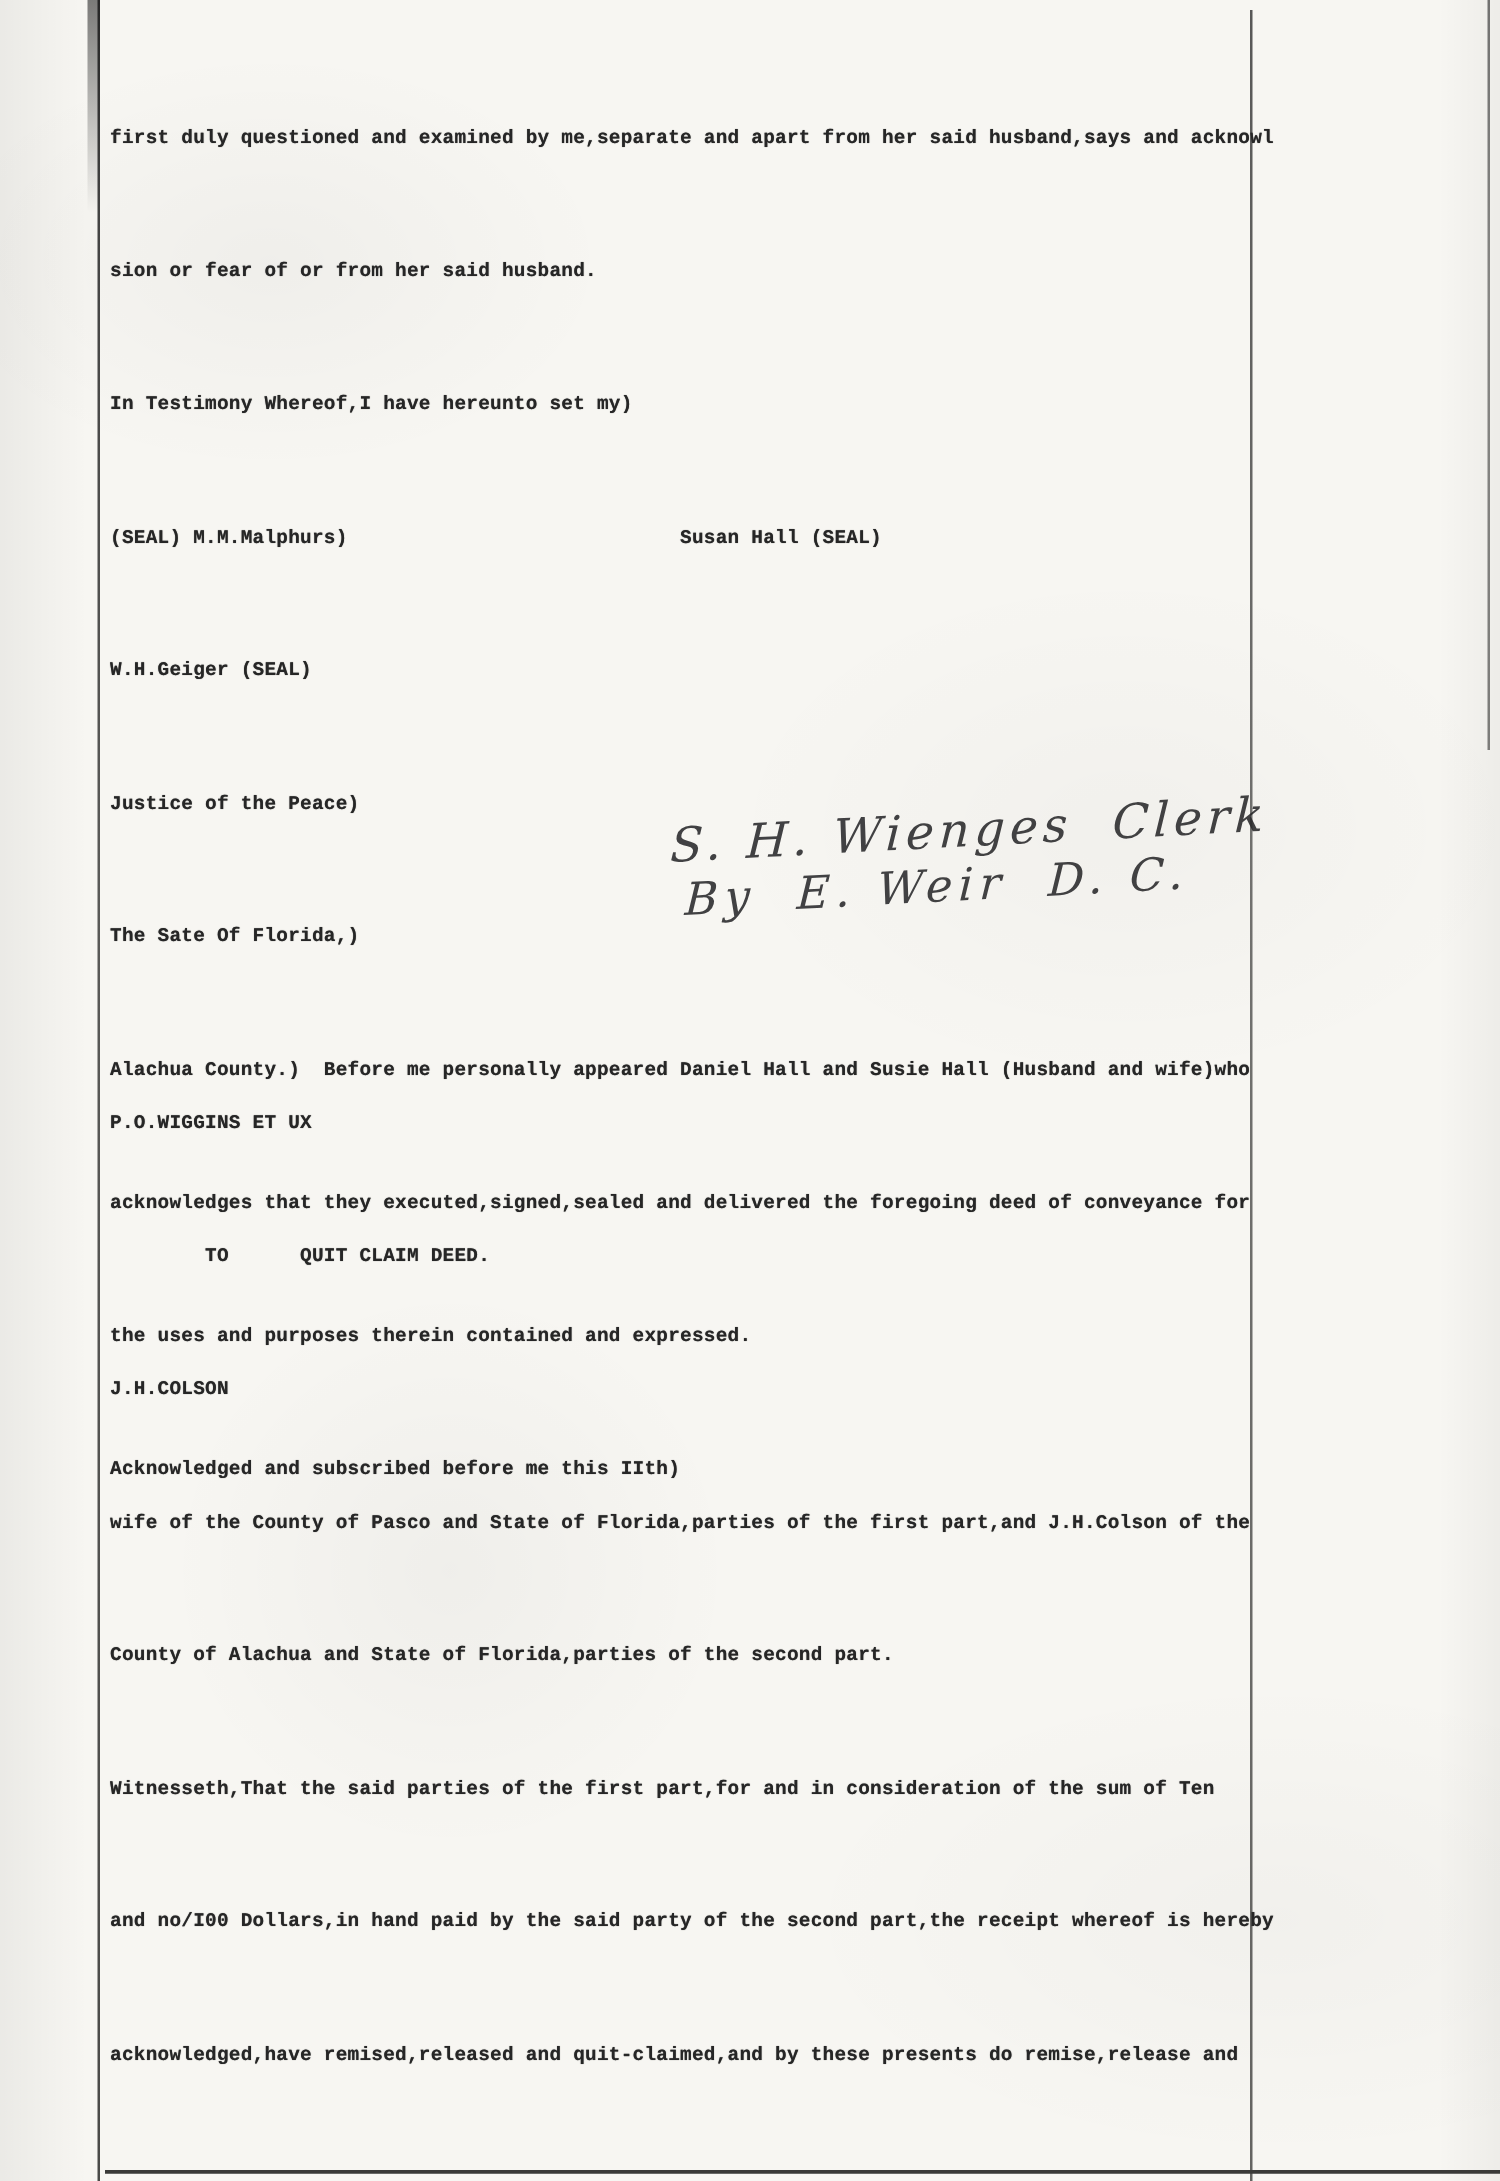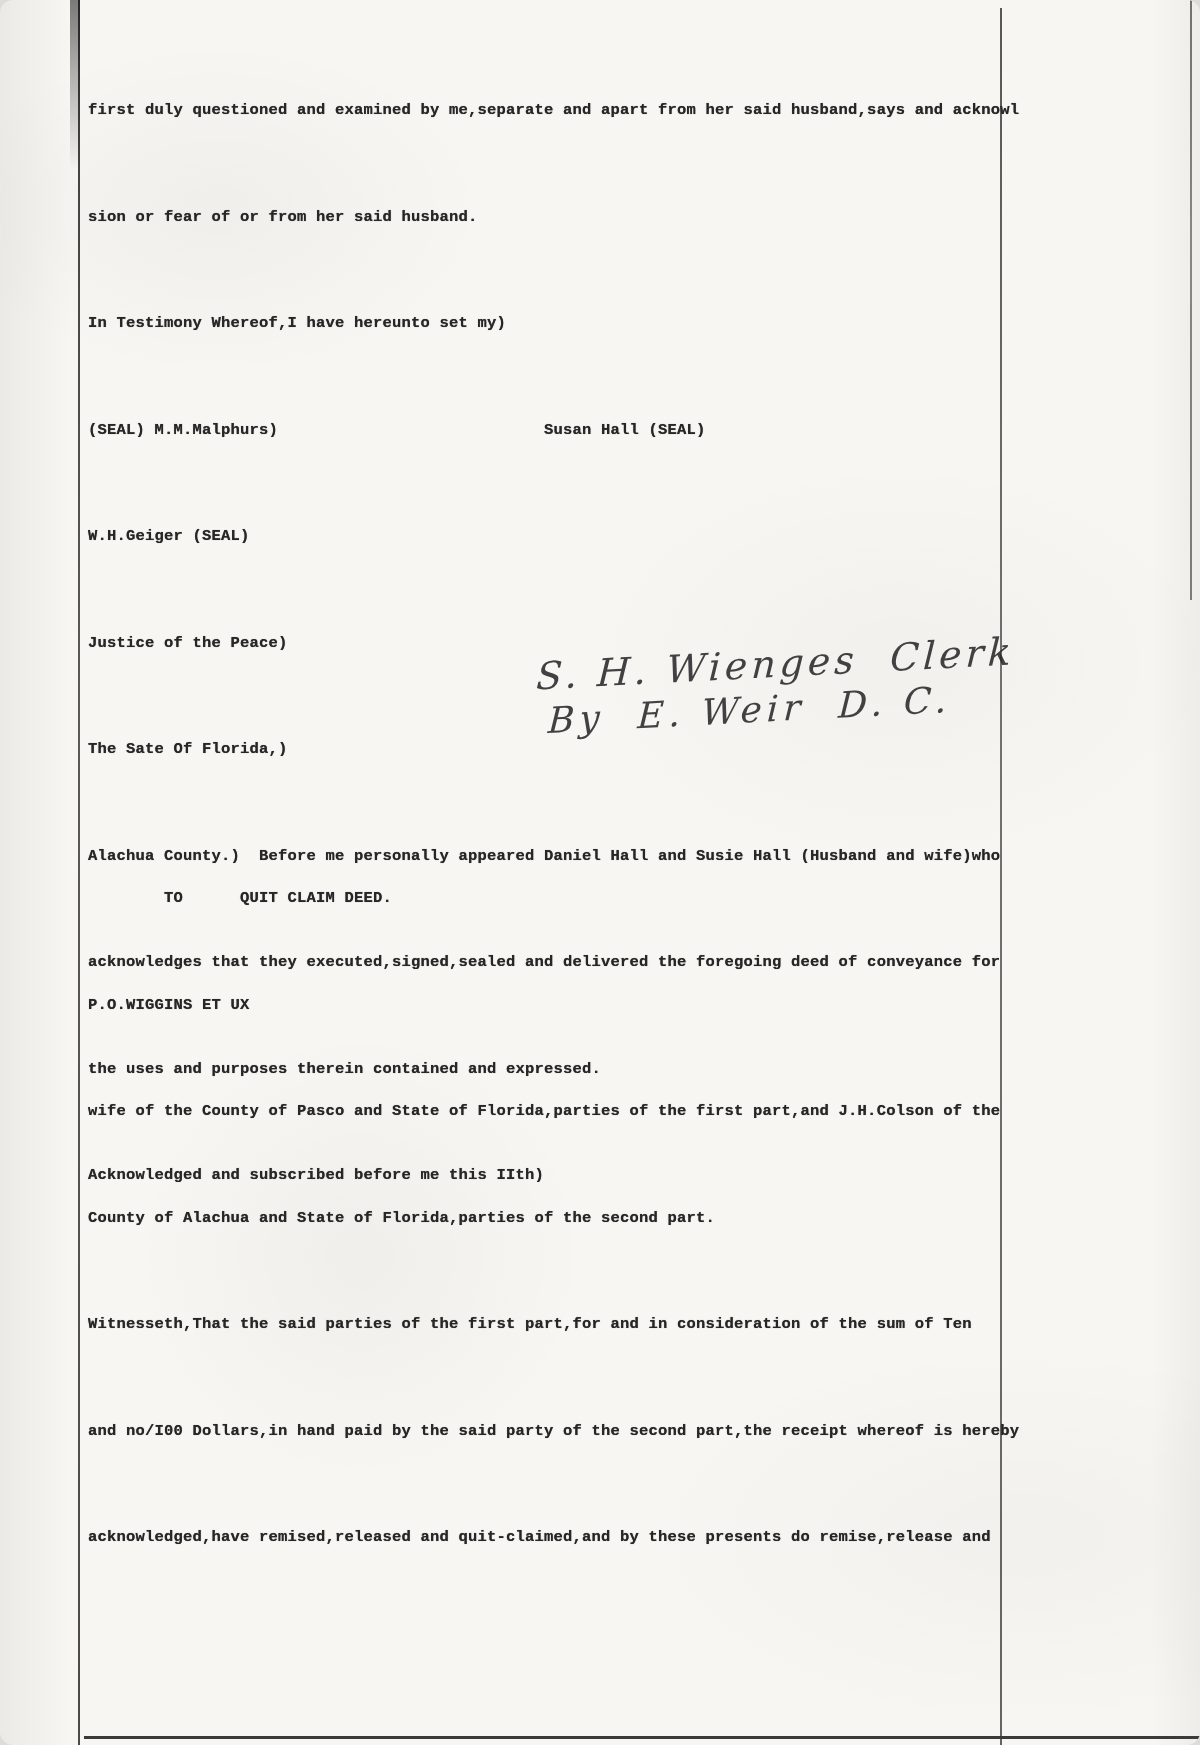--- a/index.html
+++ b/index.html
@@ -12,21 +12,20 @@
     overflow: hidden;
     background-color: #f7f6f2;
     background-image:
       radial-gradient(ellipse 420px 260px at 18% 12%, rgba(0,0,0,0.03), transparent 65%),
       radial-gradient(ellipse 500px 320px at 75% 38%, rgba(0,0,0,0.025), transparent 65%),
       radial-gradient(ellipse 380px 380px at 30% 72%, rgba(0,0,0,0.03), transparent 60%),
       radial-gradient(ellipse 600px 300px at 85% 88%, rgba(0,0,0,0.025), transparent 65%),
       linear-gradient(90deg, rgba(0,0,0,0.05) 0, rgba(0,0,0,0.0) 70px, rgba(0,0,0,0.0) 1150px, rgba(0,0,0,0.04) 1200px);
     font-family: "Liberation Mono", "DejaVu Sans Mono", monospace;
     color: #262626;
-    border-radius: 13px;
   }
 
   
   .rule-v {
     position: absolute;
     width: 2px;
     background: linear-gradient(180deg, #3c3c3c, #5a5a58 40%, #4a4a48);
   }
   .rule-left   { left: 78px;  top: 0;    height: 1745px; }
   .rule-right  { left: 1000px; top: 8px; height: 1737px; opacity: .85; }
@@ -110,22 +109,23 @@
     
     
   </div>
 
   <div class="handwriting">
     <div class="hw-line1">S. H. Wienges  Clerk</div>
     <div class="hw-line2">By  E. Weir  D. C.</div>
   </div>
 
   <div class="textblock block-2">
+    <div class="tline">P.O.WIGGINS ET UX</div>
     <div class="tline">        TO      QUIT CLAIM DEED.</div>
-    <div class="tline">P.O.WIGGINS ET UX</div>
+    <div class="tline">J.H.COLSON</div>
     <div class="tline">wife of the County of Pasco and State of Florida,parties of the first part,and J.H.Colson of the</div>
     <div class="tline">County of Alachua and State of Florida,parties of the second part.</div>
     <div class="tline">Witnesseth,That the said parties of the first part,for and in consideration of the sum of Ten</div>
     <div class="tline">and no/I00 Dollars,in hand paid by the said party of the second part,the receipt whereof is hereby</div>
     <div class="tline">acknowledged,have remised,released and quit-claimed,and by these presents do remise,release and</div>
     
     
     
     
     

